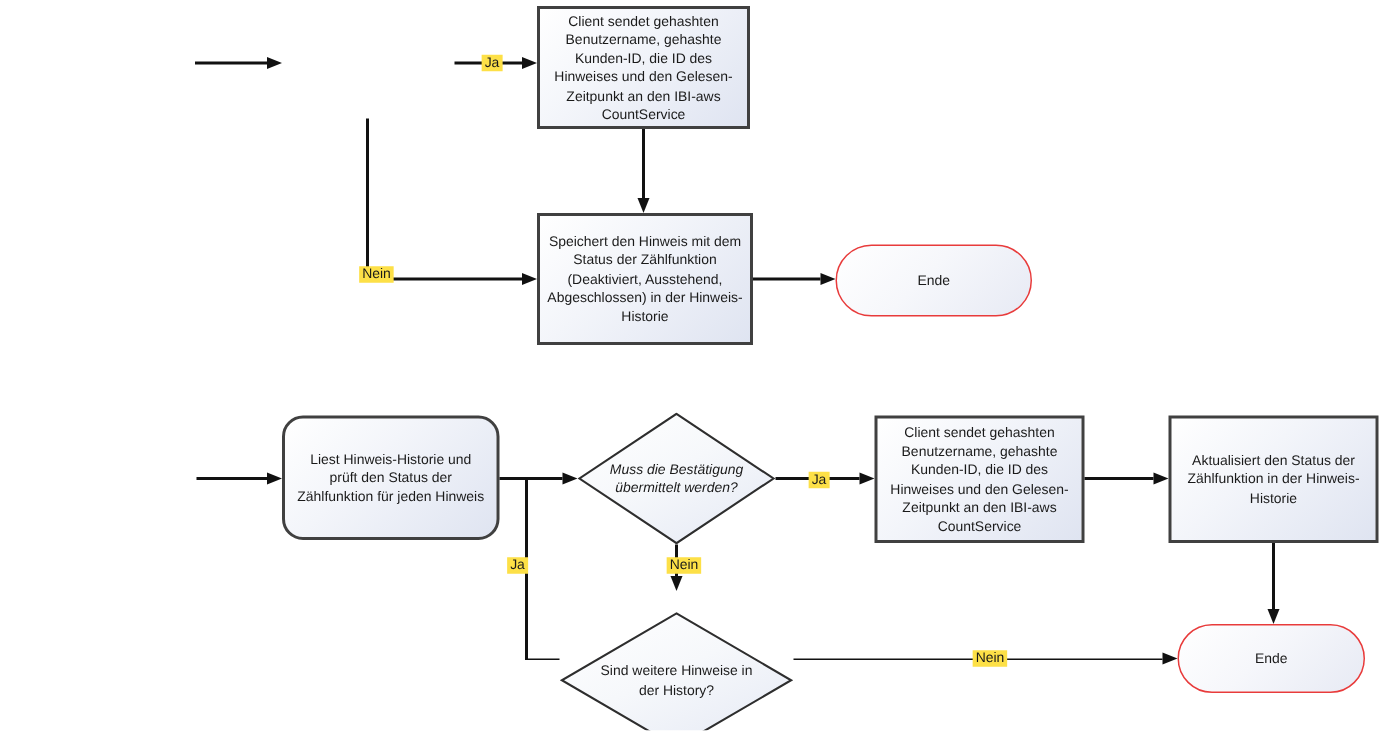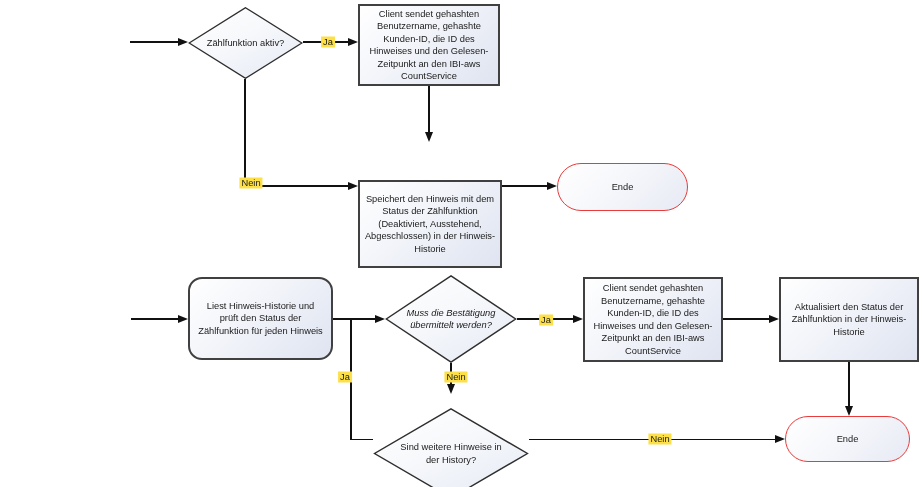--- a/index.html
+++ b/index.html
@@ -29,33 +29,20 @@
 </style>
 </head>
 <body>
 
 <div id="canvas">
 
 
   <div class="hline" style="left:130px;top:41px;width:48px;"></div>
   <div class="arrow-right" style="left:178px;top:37.5px;"></div>
 
-  <div class="shape diamond" style="left:188px;top:7px;width:115px;height:72px;">
-    <svg viewBox="0 0 100 100" preserveAspectRatio="none">
-      <defs>
-          <linearGradient id="gd1" x1="0" y1="0" x2="0.8" y2="1">
-        <stop offset="0" stop-color="#ffffff"></stop>
-            <stop offset="0.5" stop-color="#f6f8fb"></stop>
-            <stop offset="1" stop-color="#e7ebf5"></stop>
-      </linearGradient>
-        </defs>
-      <polygon points="50,1 99,50 50,99 1,50" fill="url(#gd1)" stroke="#2e2e2e" stroke-width="1.4" vector-effect="non-scaling-stroke"></polygon>
-    </svg>
-    <span class="shape-text">Zählfunktion aktiv?</span>
-  </div>
 
   <div class="hline" style="left:303px;top:41px;width:45px;"></div>
   <div class="arrow-right" style="left:348px;top:37.5px;"></div>
   <div class="lbl" style="left:328px;top:42px;">Ja</div>
 
   <div class="shape process" style="left:358px;top:4px;width:142px;height:82px;">
     <span class="shape-text">Client sendet gehashten
 Benutzername, gehashte
 Kunden-ID, die ID des
 Hinweises und den Gelesen-
@@ -64,21 +51,21 @@
   </div>
 
   <div class="vline" style="left:428px;top:86px;height:46px;"></div>
   <div class="arrow-down" style="left:424.5px;top:132px;"></div>
 
   <div class="vline" style="left:244px;top:79px;height:107px;"></div>
   <div class="hline" style="left:244px;top:185px;width:104px;"></div>
   <div class="arrow-right" style="left:348px;top:181.5px;"></div>
   <div class="lbl" style="left:251px;top:183px;">Nein</div>
 
-  <div class="shape process" style="left:358px;top:142px;width:144px;height:88px;margin-top:38px;">
+  <div class="shape process" style="left:358px;top:142px;width:144px;height:88px;">
     <span class="shape-text">Speichert den Hinweis mit dem
 Status der Zählfunktion
 (Deaktiviert, Ausstehend,
 Abgeschlossen) in der Hinweis-
 Historie</span>
   </div>
 
   <div class="hline" style="left:502px;top:185px;width:45px;"></div>
   <div class="arrow-right" style="left:547px;top:181.5px;"></div>
 

